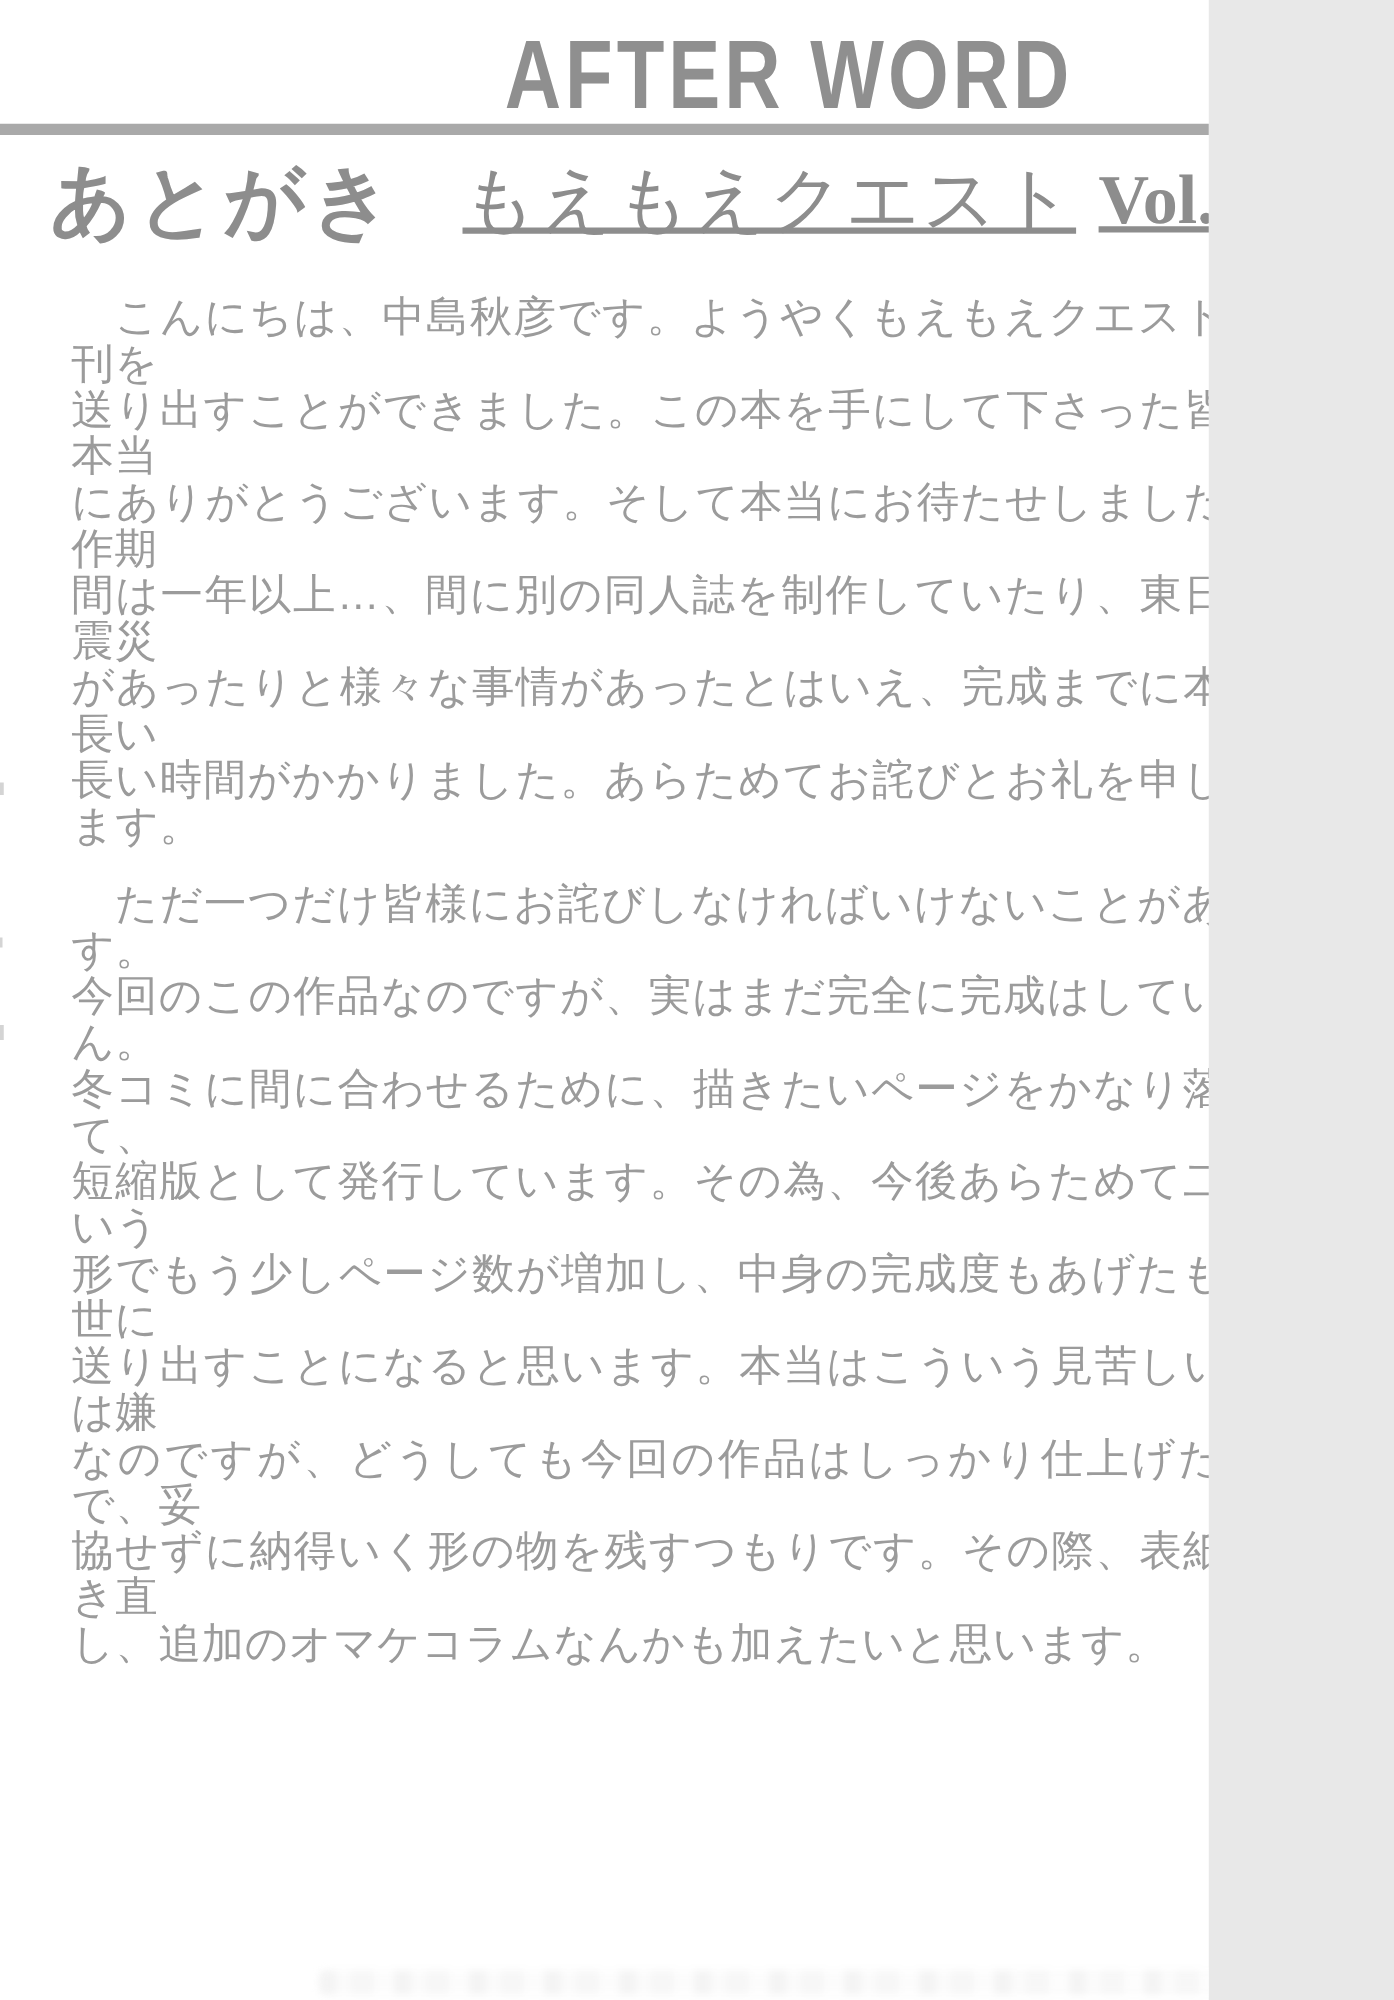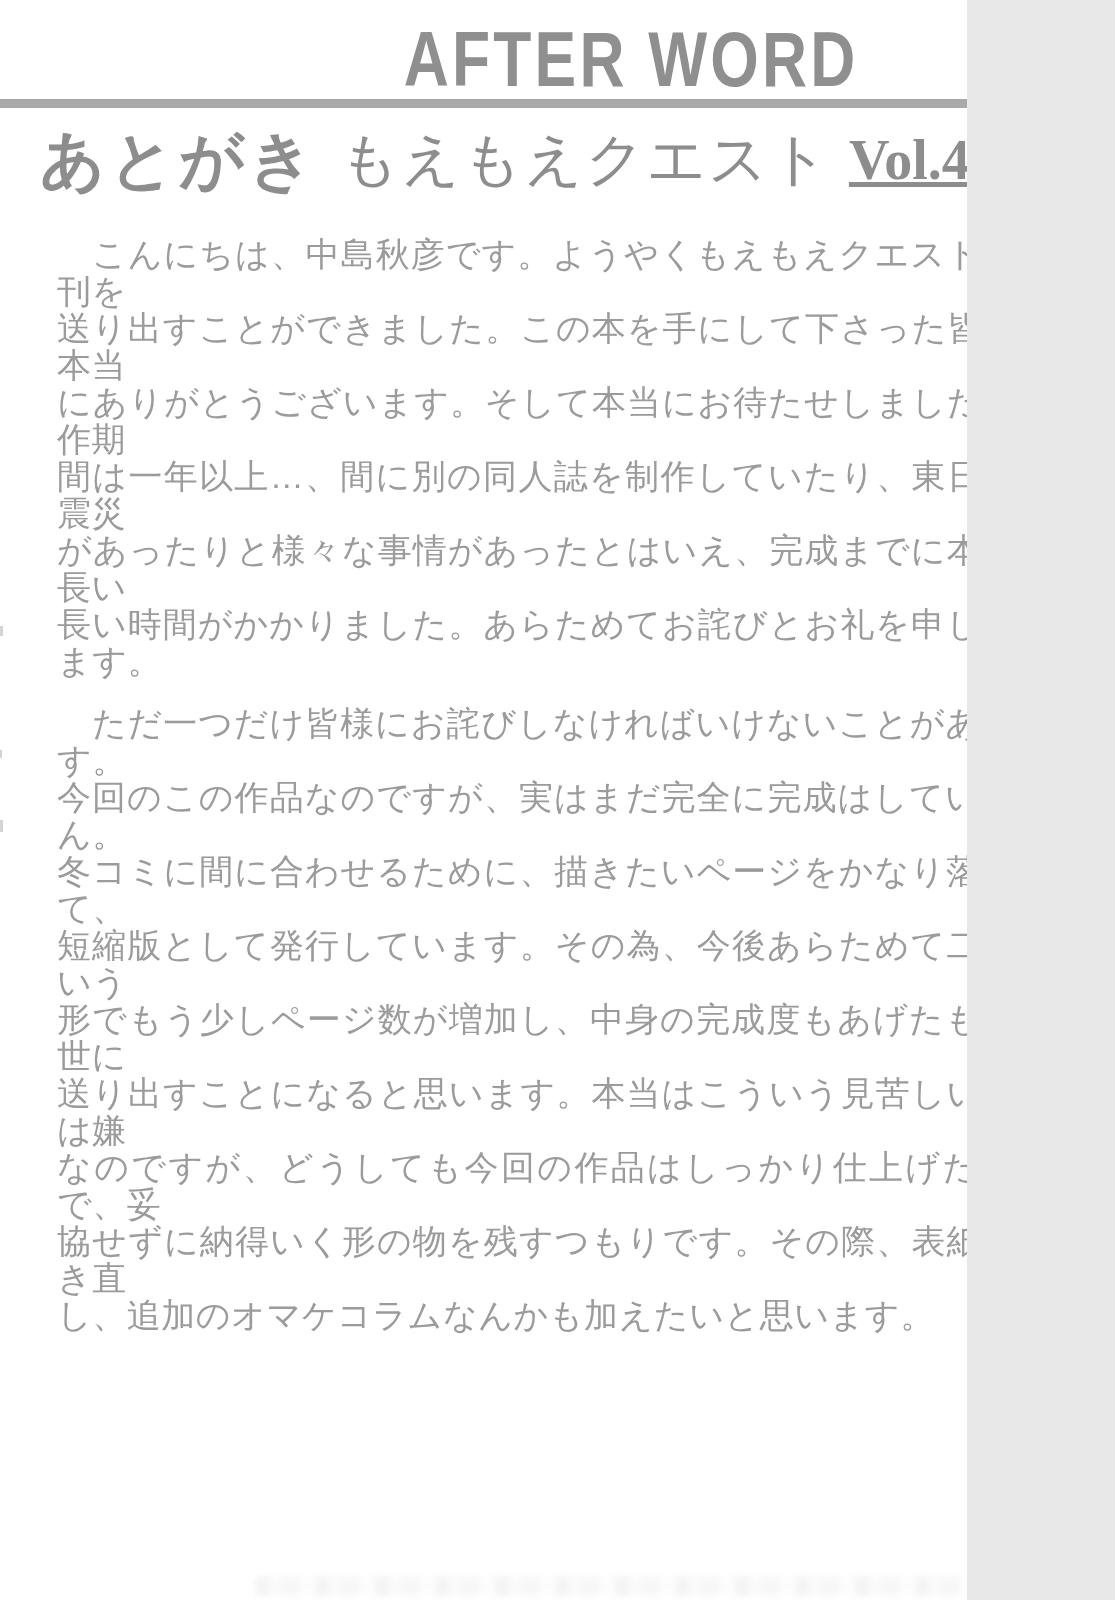--- a/index.html
+++ b/index.html
@@ -44,24 +44,25 @@
     display:flex;align-items:center;
     font-weight:normal;
   }
   .h-main{
     font-size:64px;line-height:1;
     font-weight:700;
     letter-spacing:4px;
     font-family:"Liberation Sans", sans-serif;
   }
   .h-series{
-    margin-left:22px;
+    margin-left:52px;
     font-size:58px;line-height:1;
     letter-spacing:2px;
     font-family:"Liberation Serif", serif;
+    text-decoration:underline;
   }
   .h-vol{
     margin-left:18px;
     font-size:56px;line-height:1;
     font-weight:700;
     font-family:"Liberation Serif", serif;
     text-decoration:underline;
   }
   .body-text{
     position:absolute;

